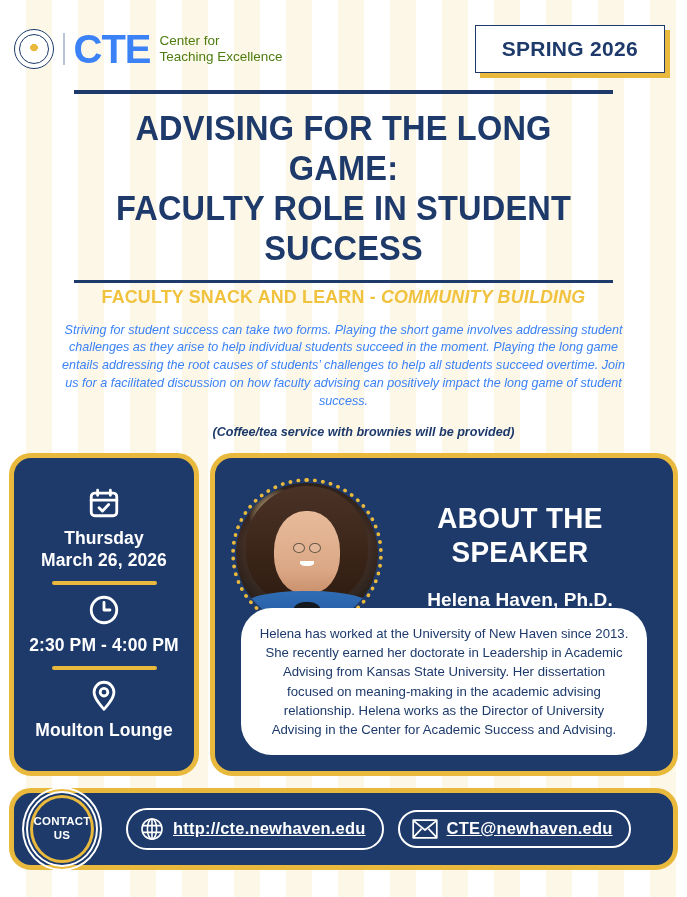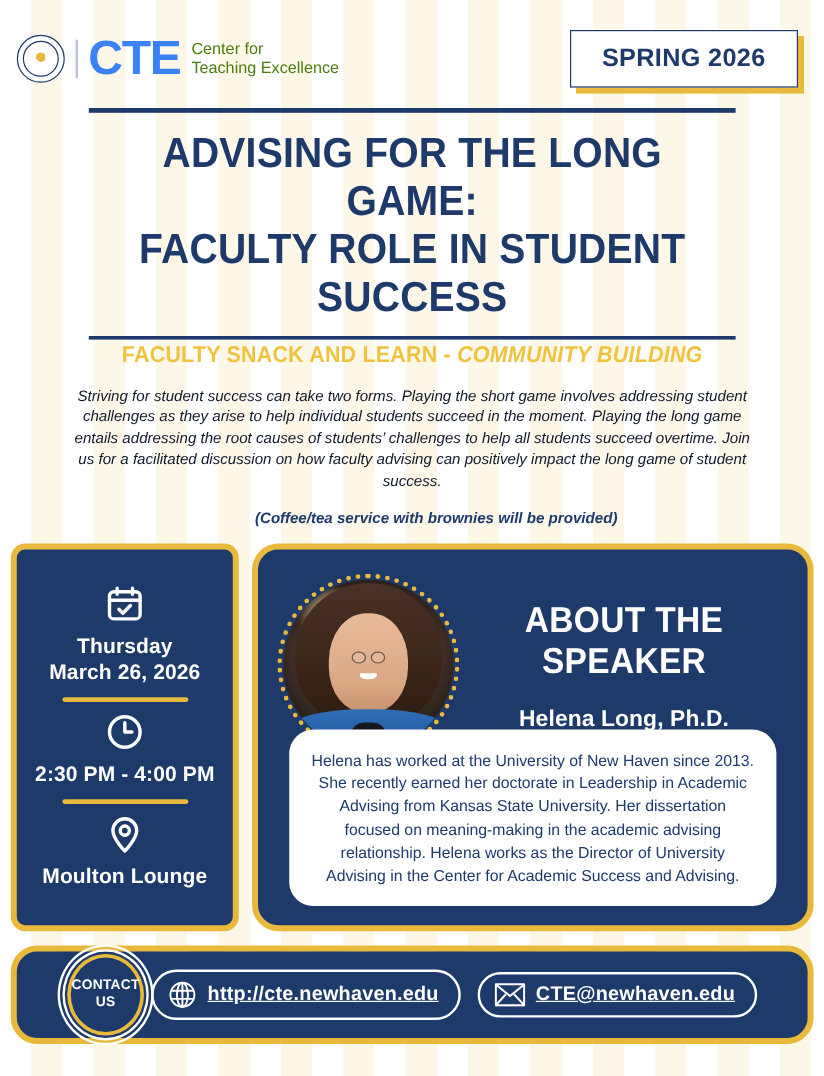--- a/index.html
+++ b/index.html
@@ -85,21 +85,21 @@
     text-transform: uppercase;
   }
   .subtitle em { font-style: italic; }
 
   .desc {
     padding: 14px 62px 0 62px;
     text-align: center;
     font-style: italic;
     font-size: 12.6px;
     line-height: 1.42;
-    color: #0f172a;
+    color: #3b82f6;
   }
   .note {
     padding: 14px 0 0 0;
     text-align: center;
     font-style: italic;
     font-weight: bold;
     font-size: 12.6px;
     color: #1d3a6b;
     margin-left: 40px;
   }
@@ -107,21 +107,21 @@
   
   .middle {
     display: flex; gap: 11px;
     padding: 14px 9px 0 9px;
     align-items: stretch;
   }
   .info-card {
     width: 190px; flex: none;
     background: #1d3a6b;
     border: 5px solid #e8b93c;
-    border-radius: 12px;
+    border-radius: 22px;
     padding: 24px 10px;
     display: flex; flex-direction: column; align-items: center;
     justify-content: space-evenly;
     color: #ffffff;
   }
   .info-item { text-align: center; width: 100%; }
   .info-icon { display: block; margin: 0 auto 8px auto; }
   .info-text {
     font-size: 17.5px; font-weight: bold; line-height: 1.25;
     letter-spacing: 0.1px;
@@ -200,42 +200,42 @@
   .speaker-name {
     margin-top: 20px; font-size: 19px; font-weight: bold; color: #ffffff;
     letter-spacing: 0.1px;
   }
   .speaker-role {
     margin-top: 3px; font-size: 14.5px; font-style: italic; color: #ffffff;
   }
   .bio-box {
     margin: -22px 10px 0 10px;
     background: #ffffff;
-    border-radius: 20px;
+    border-radius: 31px;
     padding: 16px 18px 15px 18px;
     text-align: center;
     color: #1d3a6b;
     font-size: 13.2px;
     line-height: 1.46;
     position: relative;
     z-index: 2;
   }
 
   
   .footer-wrap { padding: 12px 9px 10px 9px; }
   .footer {
     background: #1d3a6b;
     border: 5px solid #e8b93c;
     border-radius: 22px;
     height: 82px;
     display: flex; align-items: center; gap: 14px;
     padding-left: 112px; position: relative;
   }
   .contact-badge {
-    position: absolute; left: 34px; top: 50%; transform: translateY(-50%);
+    position: absolute; left: 8px; top: 50%; transform: translateY(-50%);
     width: 80px; height: 84px;
   }
   .cb-ring {
     position: absolute; border-radius: 50%;
   }
   .cb-ring.outer { inset: 0; border: 2px solid #ffffff; }
   .cb-ring.mid   { inset: 4px; border: 2px solid #ffffff; }
   .cb-ring.gold  { inset: 8px; border: 3.5px solid #e8b93c; }
   .cb-label {
     position: absolute; inset: 0; display: flex; flex-direction: column;
@@ -341,21 +341,21 @@
               <div class="p-smile"></div>
             </div>
             <div class="p-shoulder"></div>
             <div class="p-collar"></div>
           </div>
           <div class="portrait-ring"></div>
         </div>
 
         <div class="speaker-head">
           <div class="about-title">About the Speaker</div>
-          <div class="speaker-name">Helena Long, Ph.D.</div>
+          <div class="speaker-name">Helena Haven, Ph.D.</div>
           <div class="speaker-role">Director of University Advising</div>
         </div>
       </div>
 
       <div class="bio-box">Helena has worked at the University of New Haven since 2013. She recently earned her doctorate in Leadership in Academic Advising from Kansas State University. Her dissertation focused on meaning-making in the academic advising relationship. Helena works as the Director of University Advising in the Center for Academic Success and Advising.</div>
     </div>
   </div>
 
   <div class="footer-wrap">
     <div class="footer">

